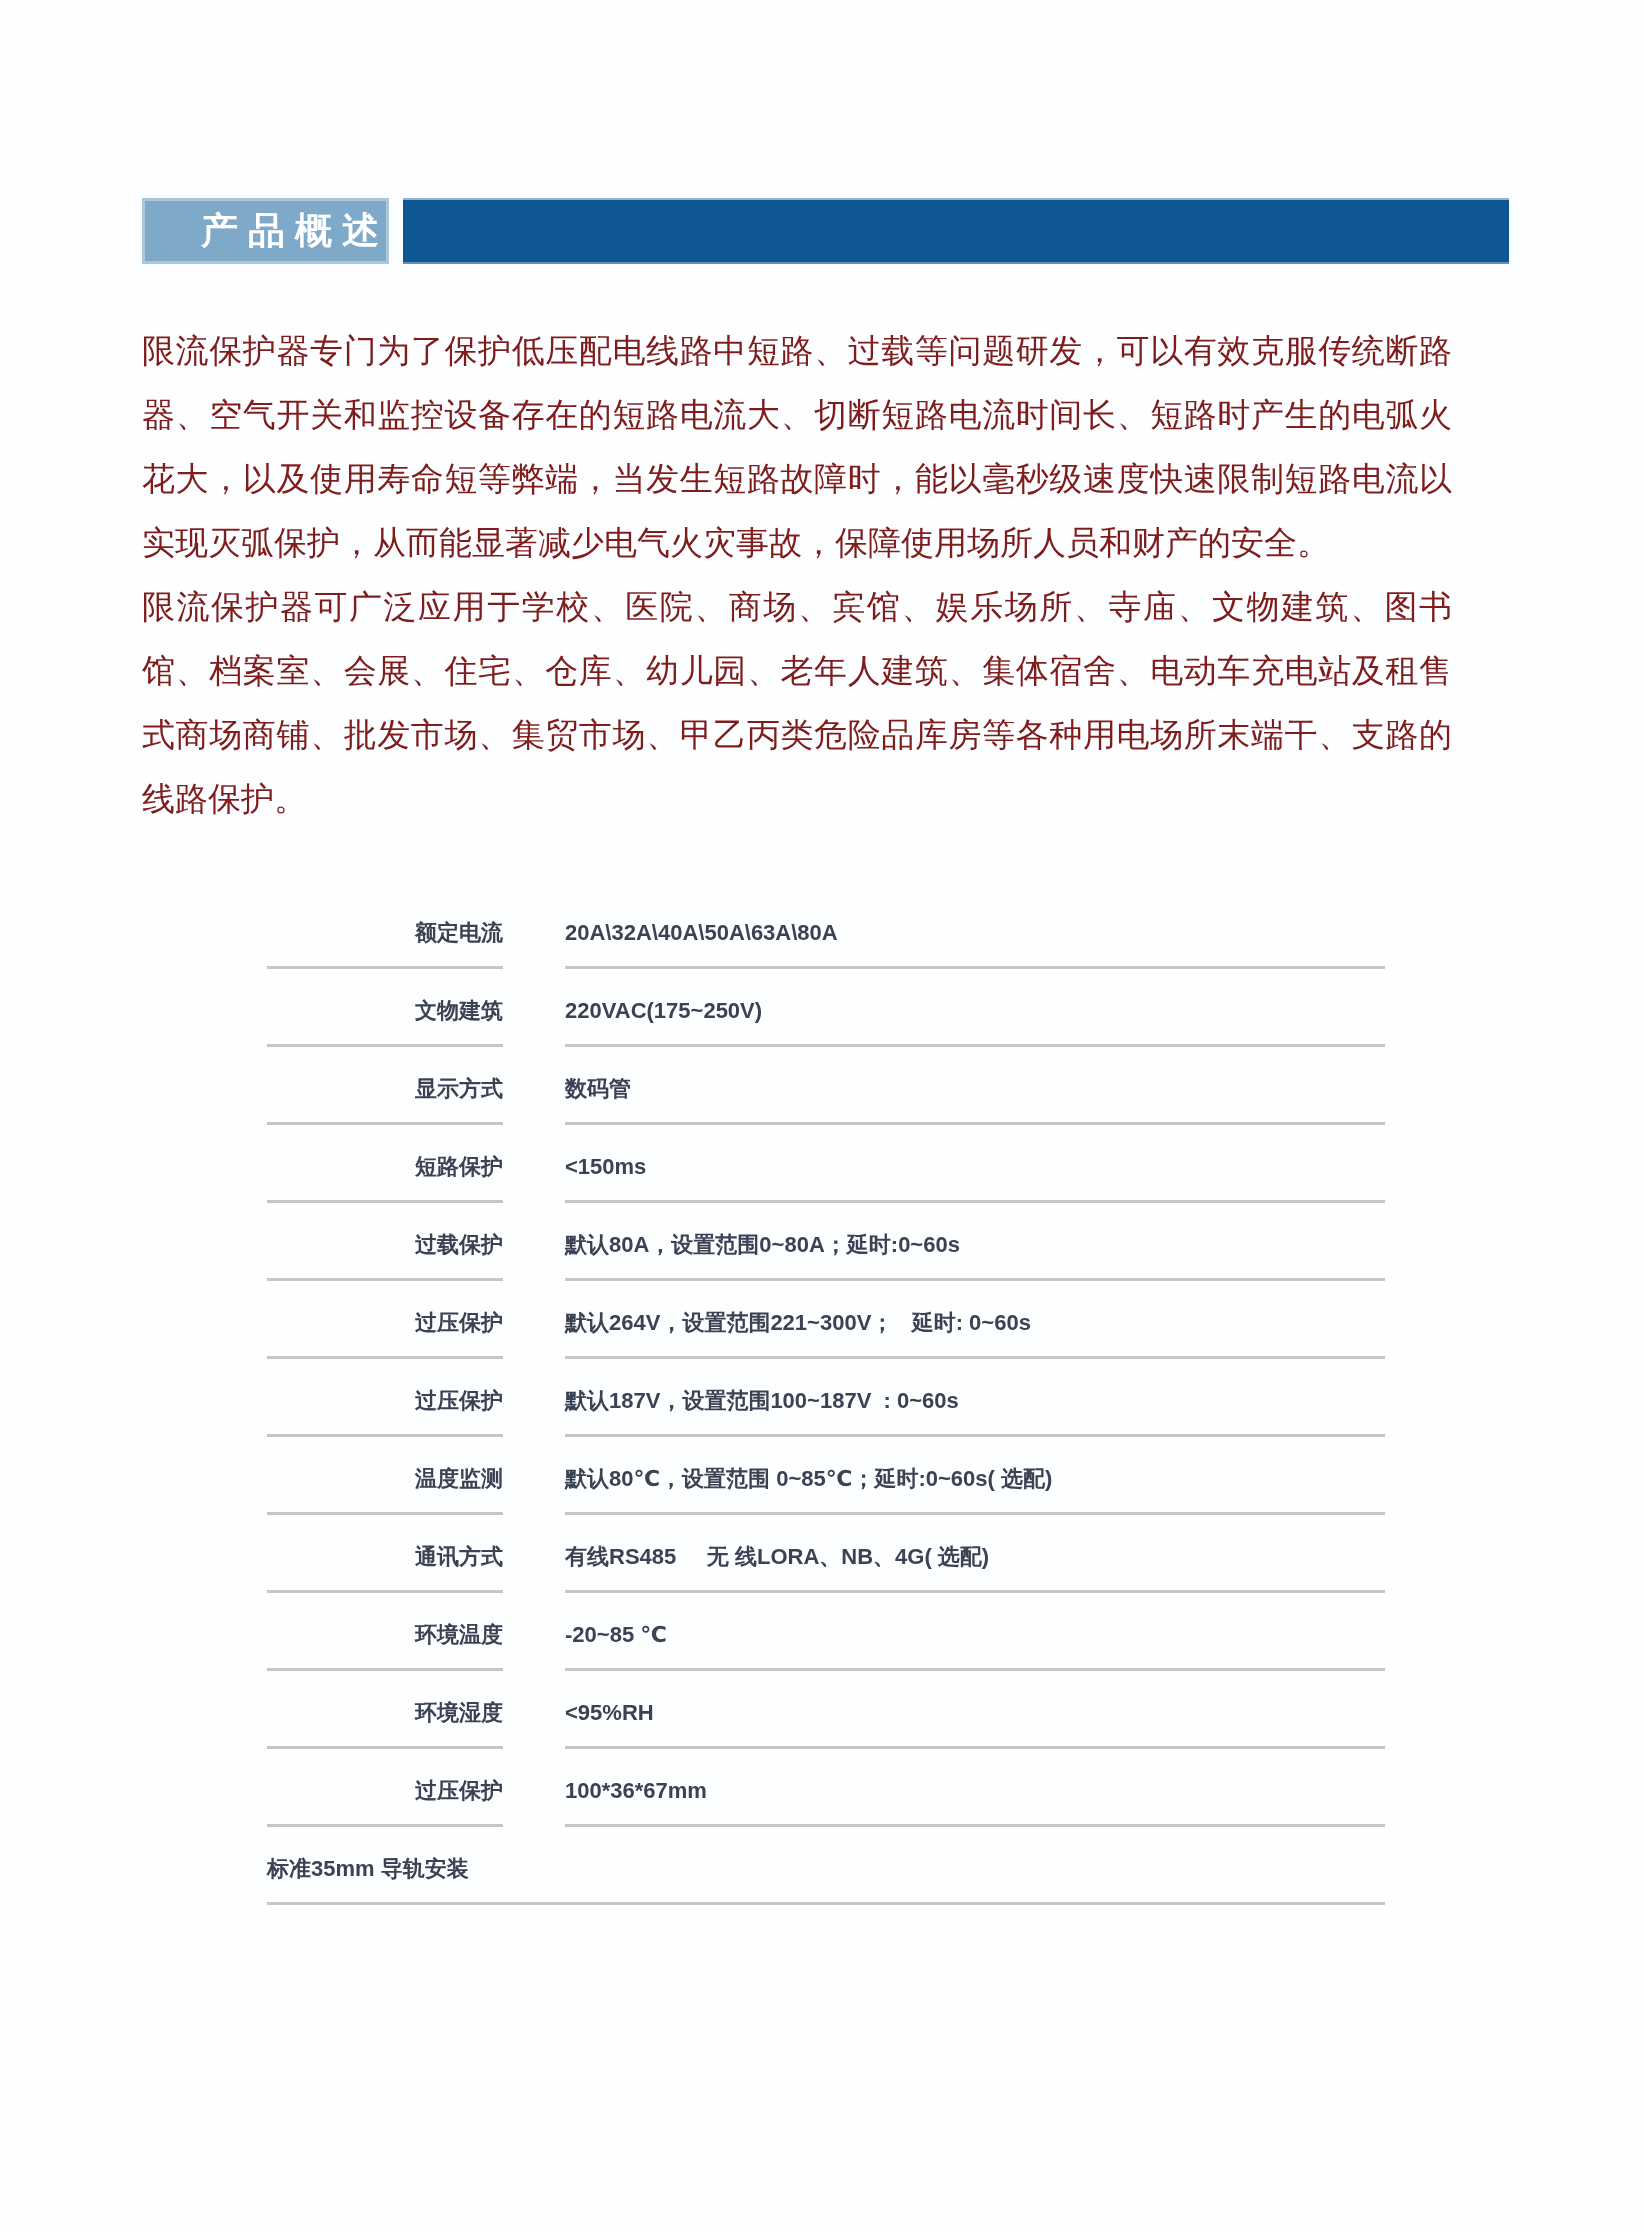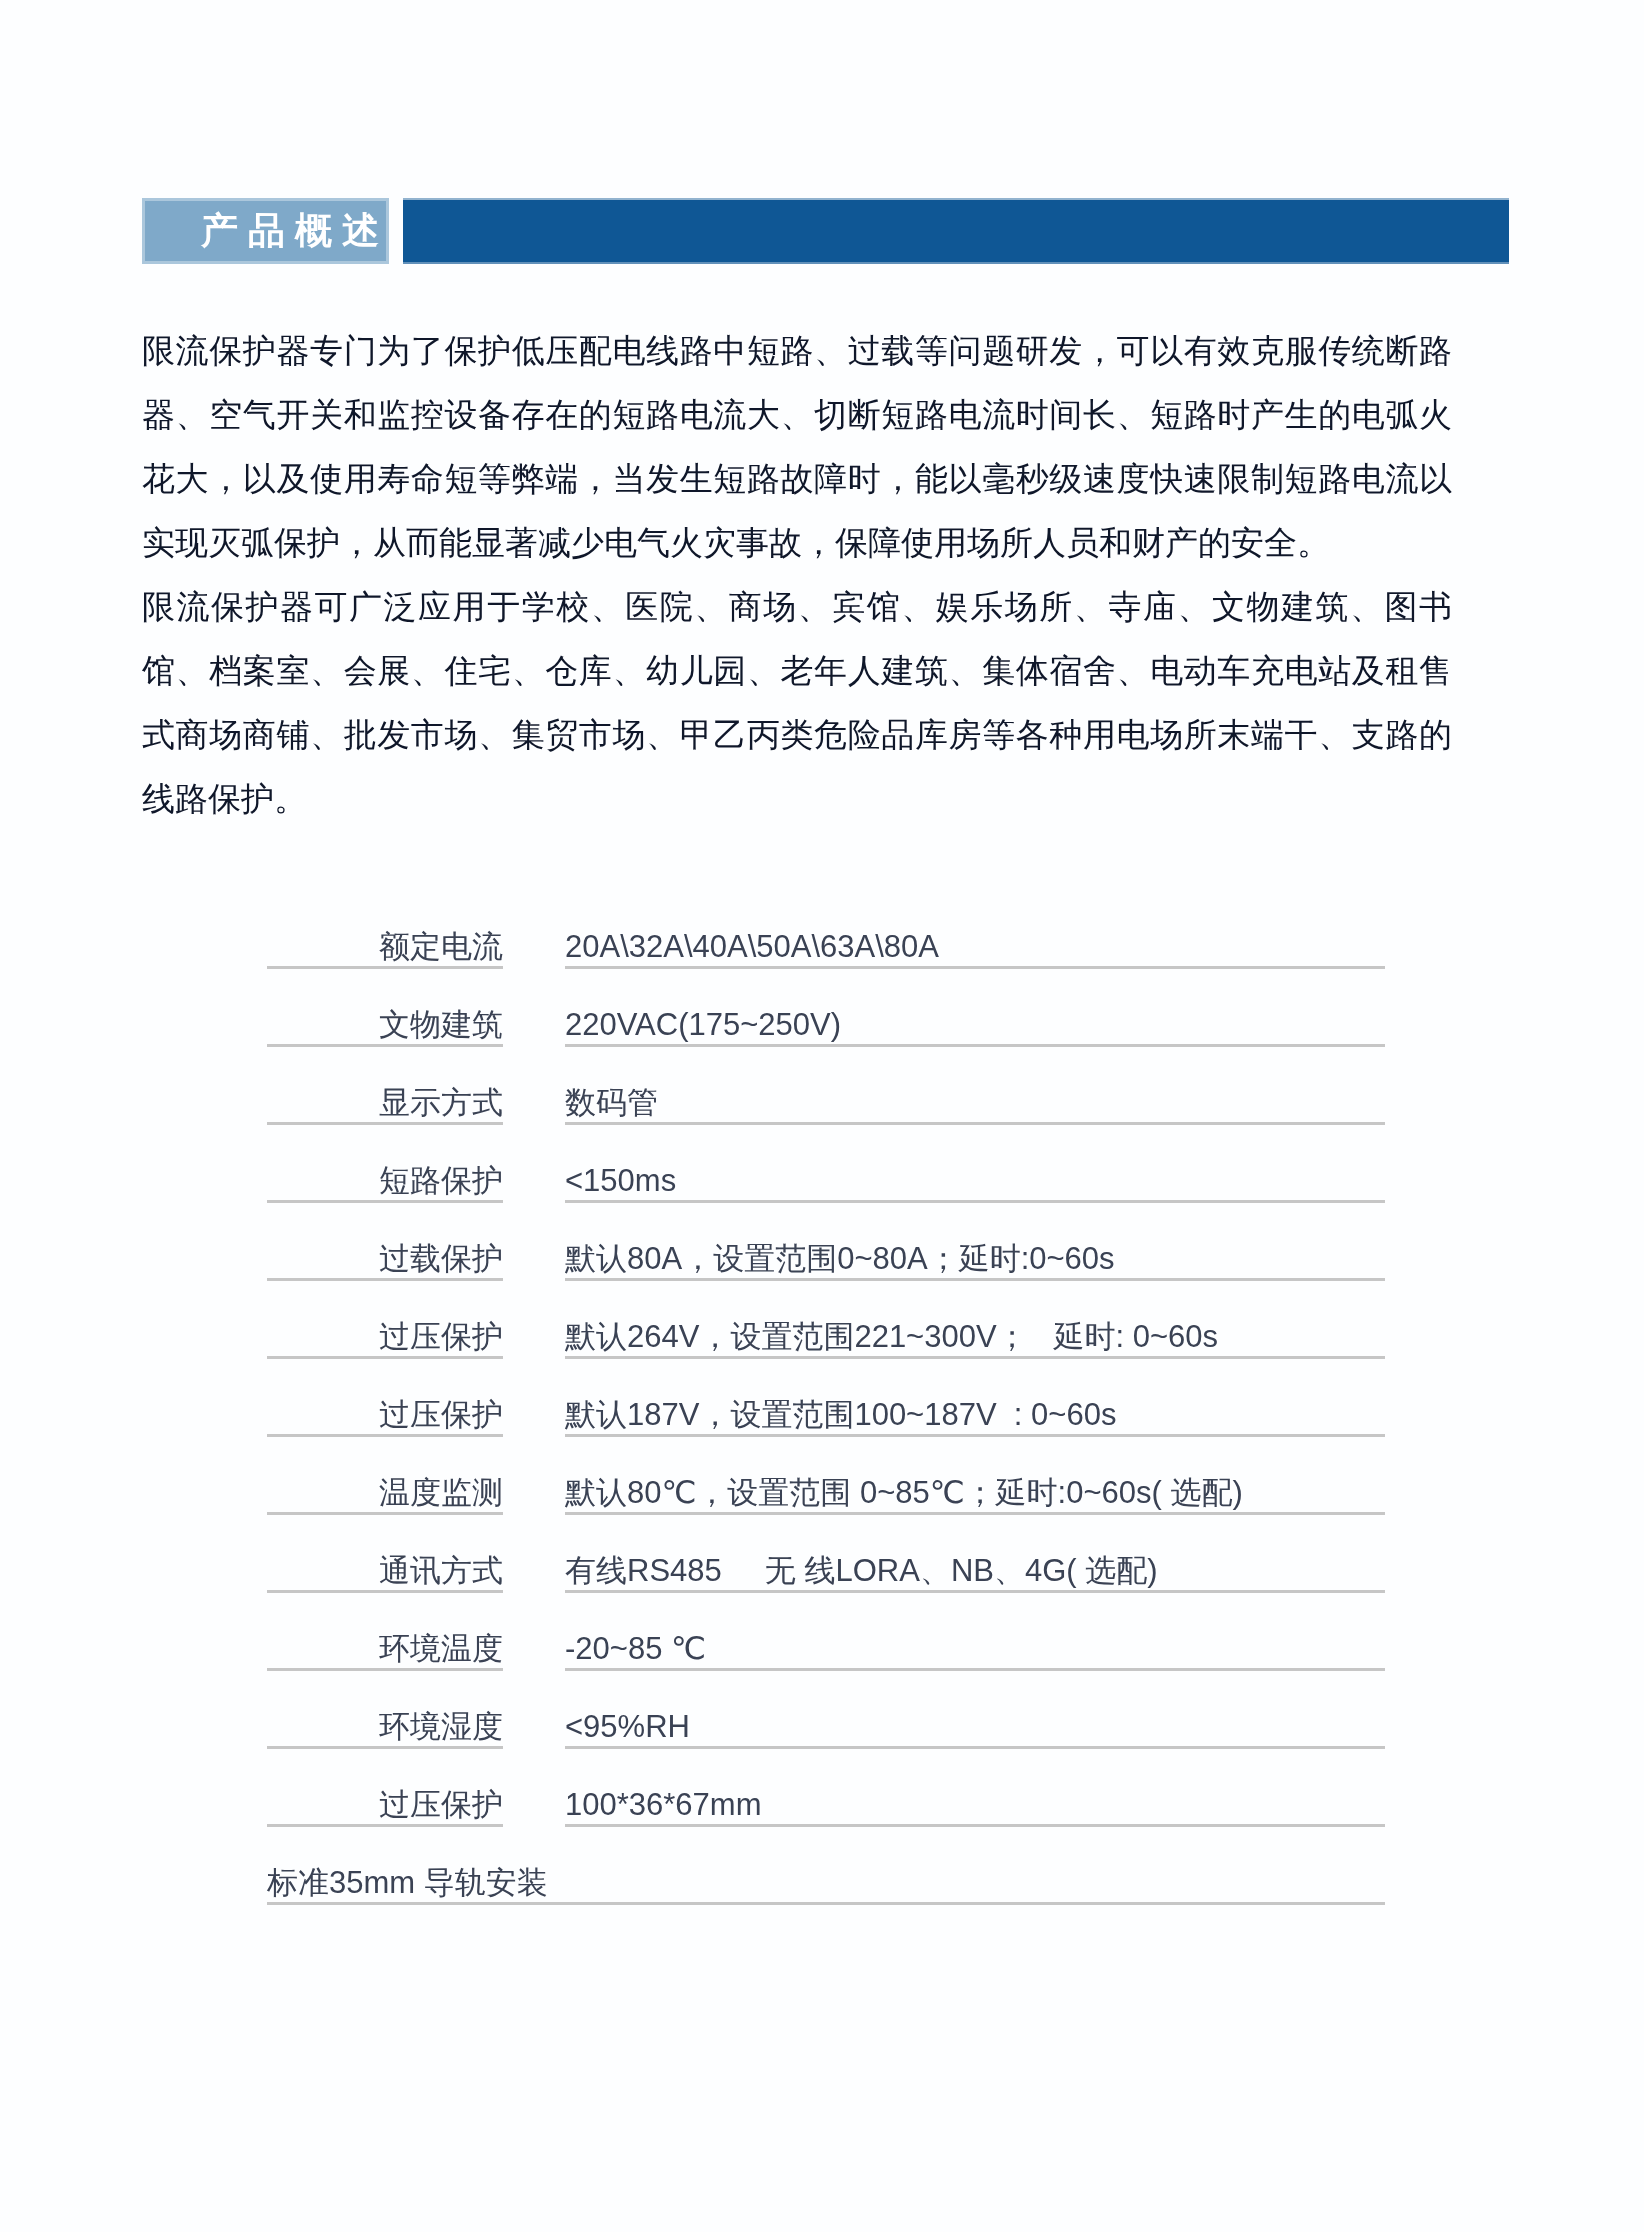--- a/index.html
+++ b/index.html
@@ -48,41 +48,43 @@
   .banner-specs { margin-top: 82px; }
 
   
   .body-text {
     margin: 55px 0 0 142px;
     width: 1310px;
     height: 509px;
     font-size: 33px;
     line-height: 64px;
     text-align: justify;
-    color: #0f172a;
+    color: #7f1d1d;
   }
   .body-text p { margin: 0; }
 
   
   .spec-table {
     margin: 63px 0 0 267px;
     width: 1118px;
   }
   .spec-row {
     display: flex;
     gap: 62px;
     height: 78px;
   }
   .spec-row .cell {
     display: flex;
     align-items: flex-end;
+    padding-bottom: 14px;
     border-bottom: 3px solid #c6c6c6;
-    font-size: 31px;
+    font-size: 22px;
     line-height: 38px;
     color: #3a4254;
+    font-weight: bold;
   }
   .spec-label {
     width: 236px;
     justify-content: flex-end;
     white-space: nowrap;
   }
   .spec-value {
     flex: 1;
     white-space: pre-wrap;
   }

